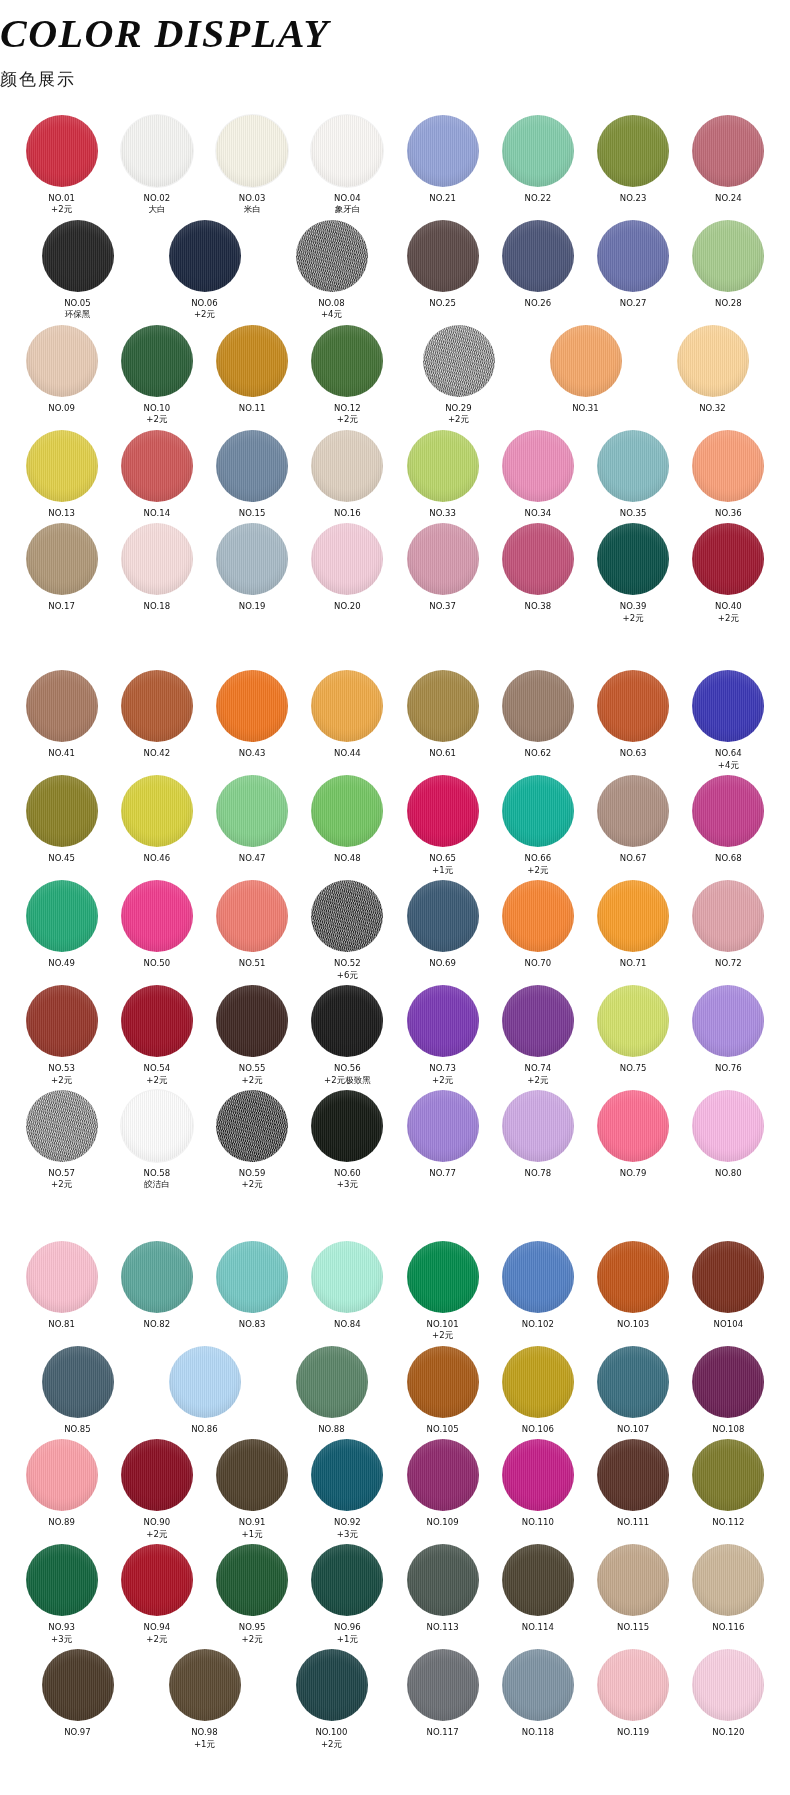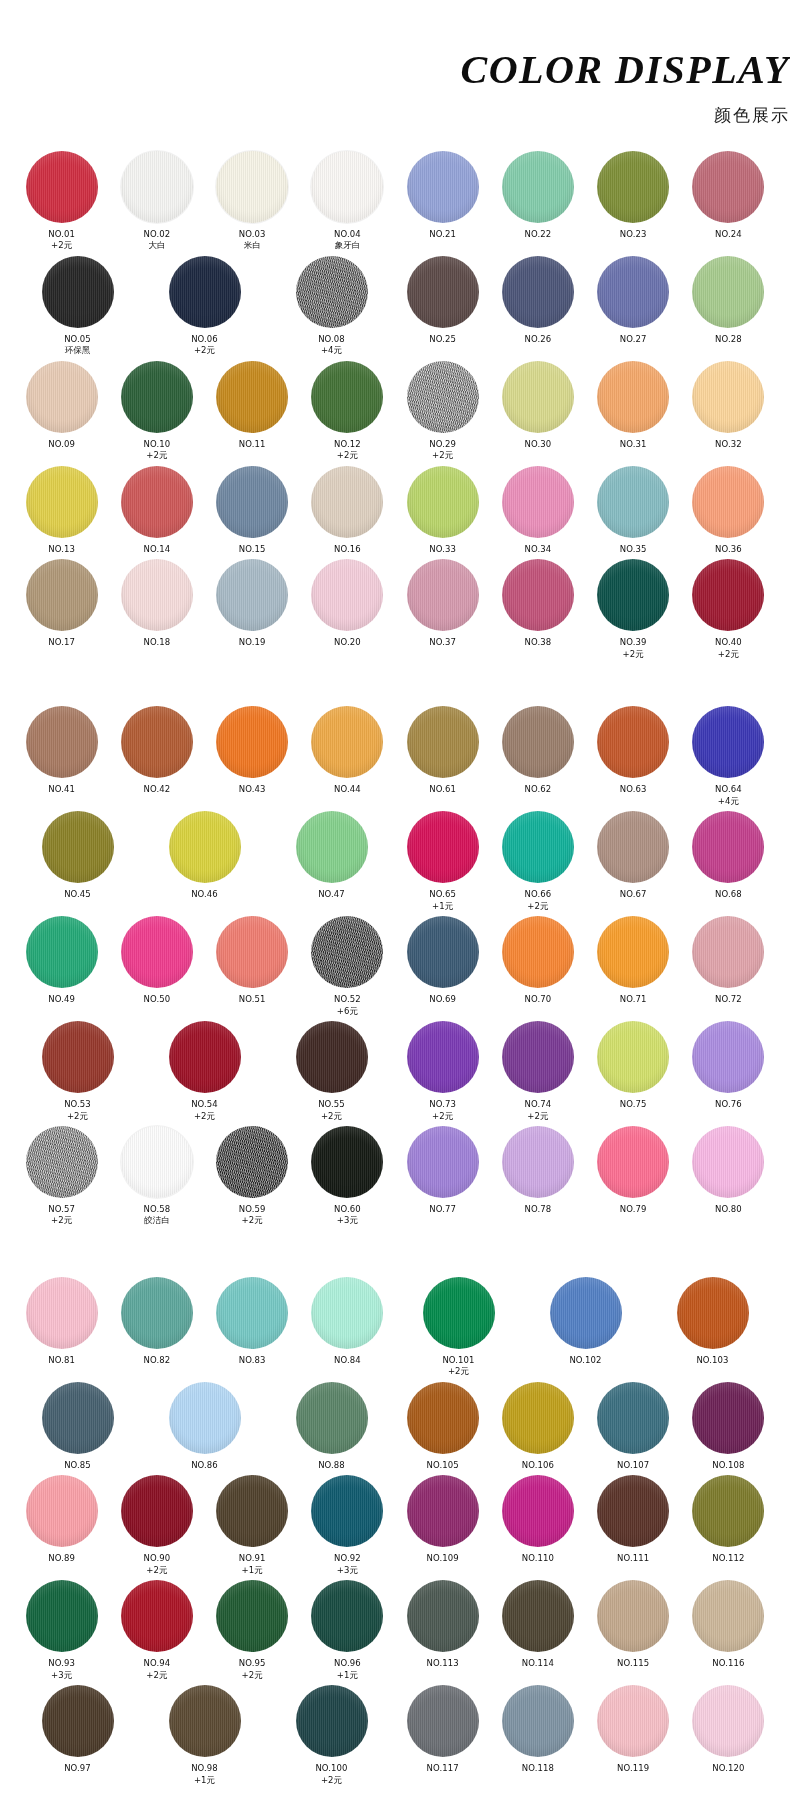--- a/index.html
+++ b/index.html
@@ -11,22 +11,22 @@
     width: 790px;
     min-height: 1795px;
     font-family: "Liberation Sans", sans-serif;
     color: #1a1a1a;
     position: relative;
     overflow-x: hidden;
   }
 
   
   .header {
-    text-align: right;
-    padding-top: 50px;
+    text-align: left;
+    padding-top: 14px;
   }
   .title-en {
     font-family: "Liberation Serif", serif;
     font-style: italic;
     font-weight: 700;
     font-size: 40px;
     letter-spacing: 1.5px;
     line-height: 1;
     color: #0d0d0d;
     margin: 0;
@@ -217,24 +217,20 @@
           <div class="note">+2元</div>
         </div>
       </div>
       <div class="half">
         <div class="cell">
           <div class="swatch heather" title="NO.29" style="background-color: rgb(163, 163, 163);"></div>
           <div class="label">NO.29</div>
           <div class="note">+2元</div>
         </div>
         <div class="cell">
-          <div class="swatch" title="NO.30" style="background-color: rgb(216, 217, 141);"></div>
-          <div class="label">NO.30</div>
-        </div>
-        <div class="cell">
           <div class="swatch" title="NO.31" style="background-color: rgb(244, 168, 106);"></div>
           <div class="label">NO.31</div>
         </div>
         <div class="cell">
           <div class="swatch" title="NO.32" style="background-color: rgb(251, 213, 155);"></div>
           <div class="label">NO.32</div>
         </div>
       </div>
     </div>
     <div class="grid-row">
@@ -363,20 +359,24 @@
           <div class="label">NO.45</div>
         </div>
         <div class="cell">
           <div class="swatch" title="NO.46" style="background-color: rgb(217, 210, 62);"></div>
           <div class="label">NO.46</div>
         </div>
         <div class="cell">
           <div class="swatch" title="NO.47" style="background-color: rgb(132, 208, 140);"></div>
           <div class="label">NO.47</div>
         </div>
+        <div class="cell">
+          <div class="swatch" title="NO.48" style="background-color: rgb(116, 197, 99);"></div>
+          <div class="label">NO.48</div>
+        </div>
       </div>
       <div class="half">
         <div class="cell">
           <div class="swatch" title="NO.65" style="background-color: rgb(214, 18, 89);"></div>
           <div class="label">NO.65</div>
           <div class="note">+1元</div>
         </div>
         <div class="cell">
           <div class="swatch" title="NO.66" style="background-color: rgb(18, 177, 154);"></div>
           <div class="label">NO.66</div>
@@ -441,20 +441,25 @@
         <div class="cell">
           <div class="swatch" title="NO.54" style="background-color: rgb(158, 18, 39);"></div>
           <div class="label">NO.54</div>
           <div class="note">+2元</div>
         </div>
         <div class="cell">
           <div class="swatch" title="NO.55" style="background-color: rgb(64, 41, 36);"></div>
           <div class="label">NO.55</div>
           <div class="note">+2元</div>
         </div>
+        <div class="cell">
+          <div class="swatch" title="NO.56" style="background-color: rgb(27, 27, 27);"></div>
+          <div class="label">NO.56</div>
+          <div class="note">+2元极致黑</div>
+        </div>
       </div>
       <div class="half">
         <div class="cell">
           <div class="swatch" title="NO.73" style="background-color: rgb(123, 58, 180);"></div>
           <div class="label">NO.73</div>
           <div class="note">+2元</div>
         </div>
         <div class="cell">
           <div class="swatch" title="NO.74" style="background-color: rgb(122, 58, 148);"></div>
           <div class="label">NO.74</div>
@@ -540,20 +545,24 @@
           <div class="note">+2元</div>
         </div>
         <div class="cell">
           <div class="swatch" title="NO.102" style="background-color: rgb(83, 128, 196);"></div>
           <div class="label">NO.102</div>
         </div>
         <div class="cell">
           <div class="swatch" title="NO.103" style="background-color: rgb(193, 86, 27);"></div>
           <div class="label">NO.103</div>
         </div>
+        <div class="cell">
+          <div class="swatch" title="NO104" style="background-color: rgb(124, 49, 32);"></div>
+          <div class="label">NO104</div>
+        </div>
       </div>
     </div>
     <div class="grid-row">
       <div class="half">
         <div class="cell">
           <div class="swatch" title="NO.85" style="background-color: rgb(70, 96, 111);"></div>
           <div class="label">NO.85</div>
         </div>
         <div class="cell">
           <div class="swatch" title="NO.86" style="background-color: rgb(180, 216, 245);"></div>

